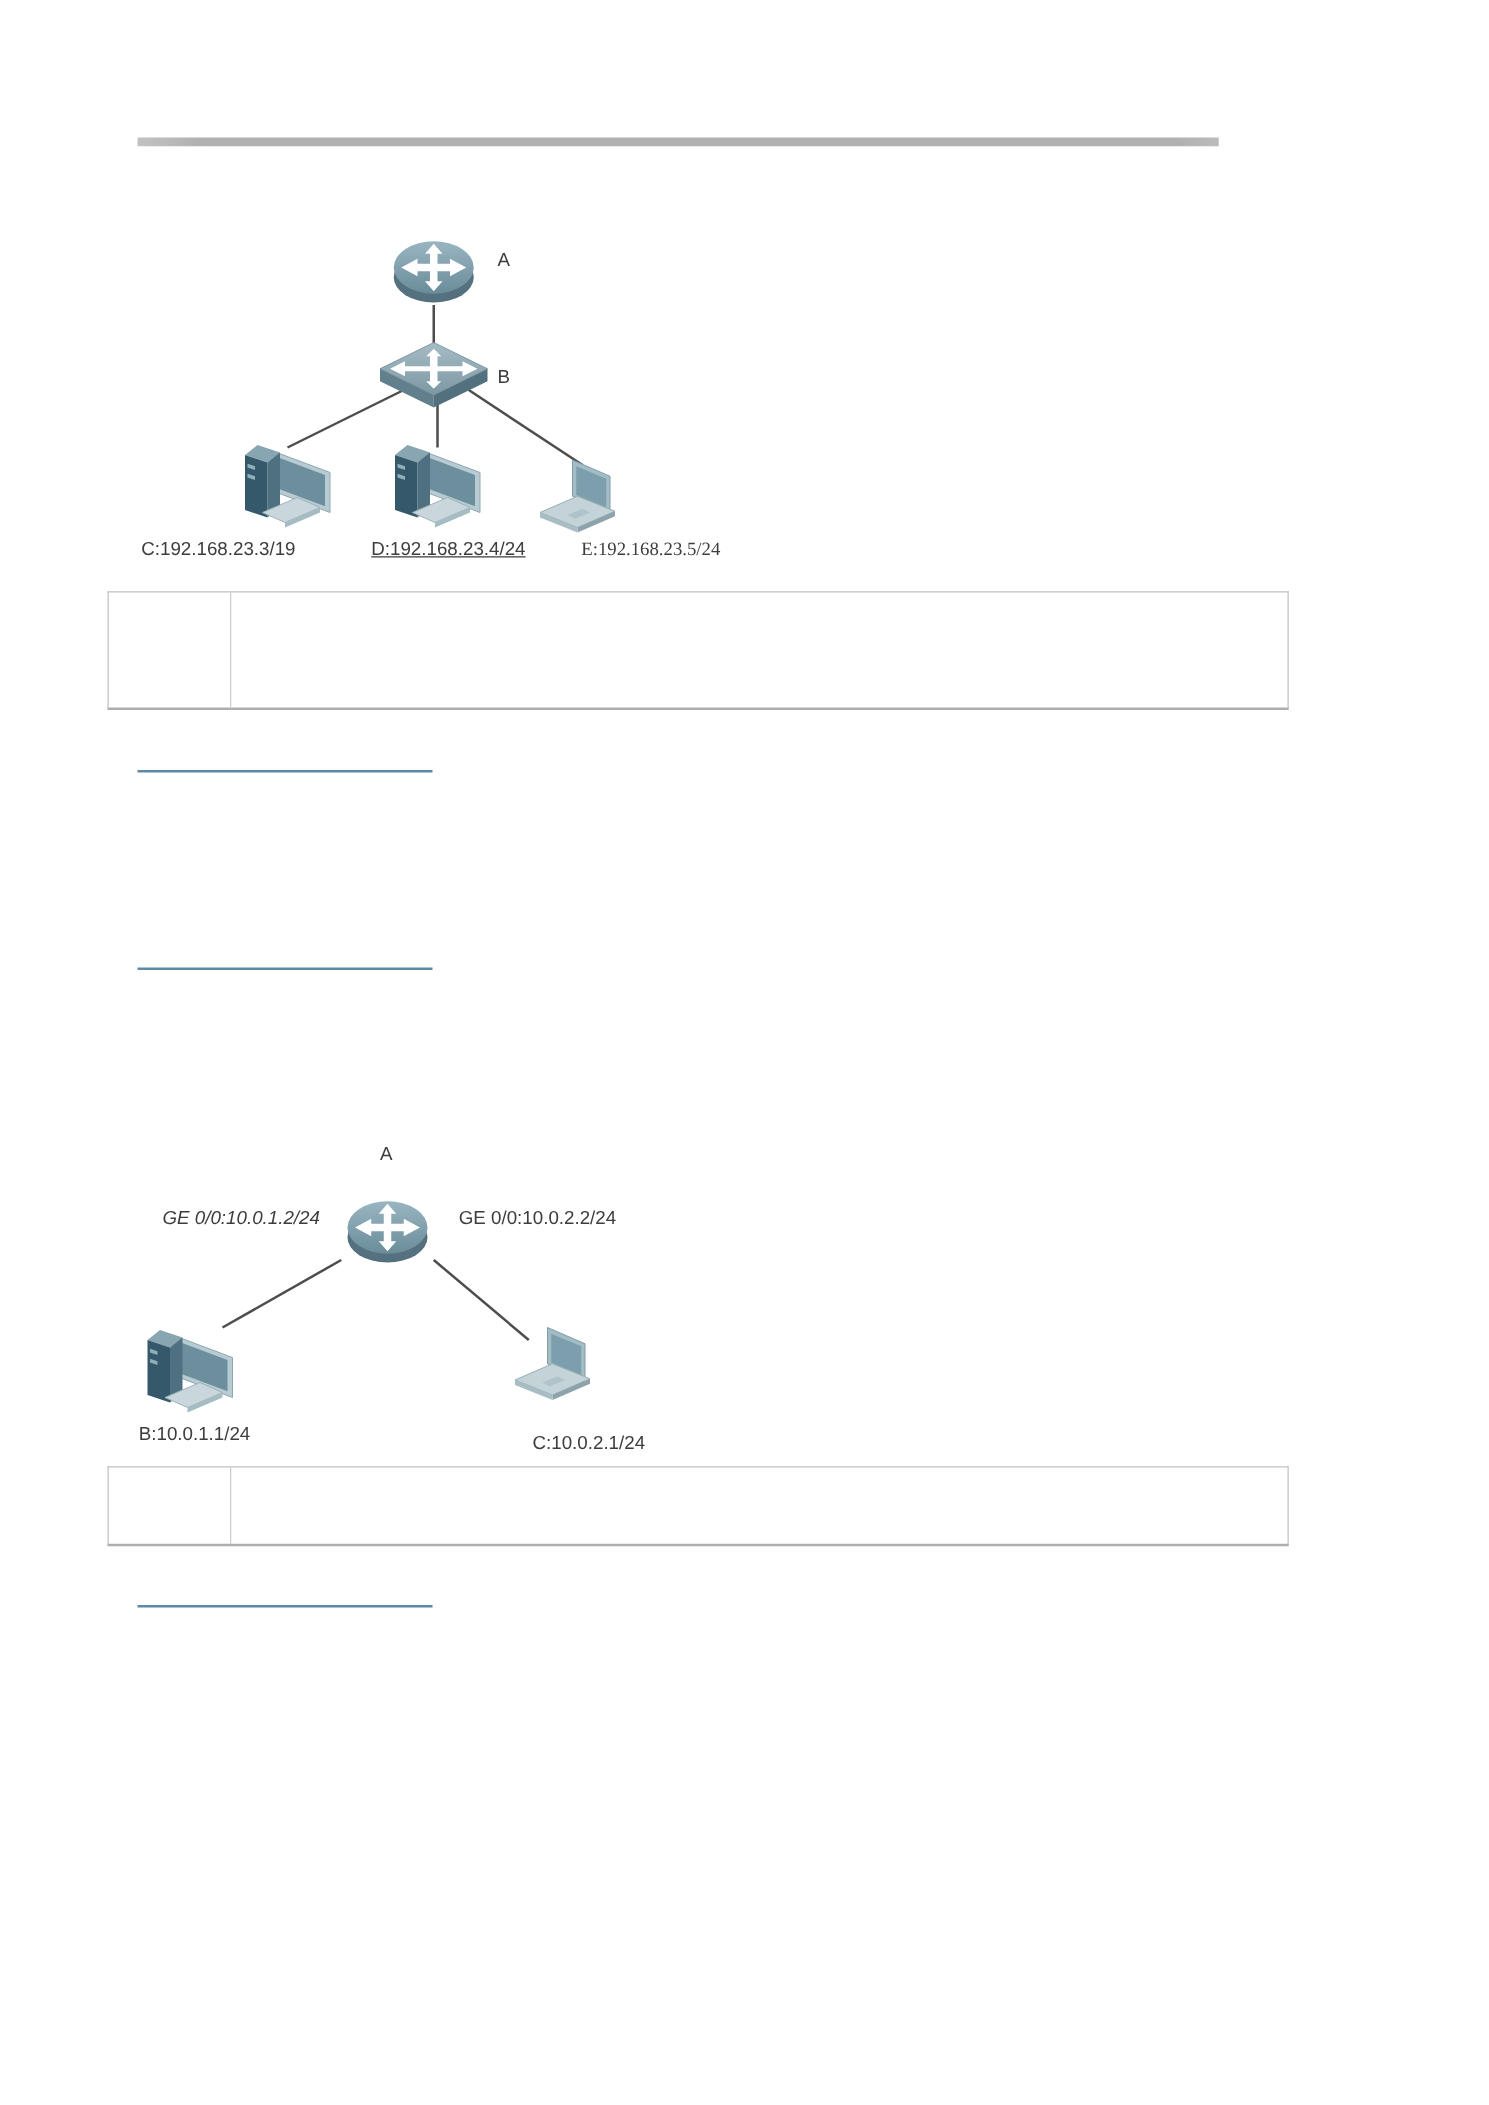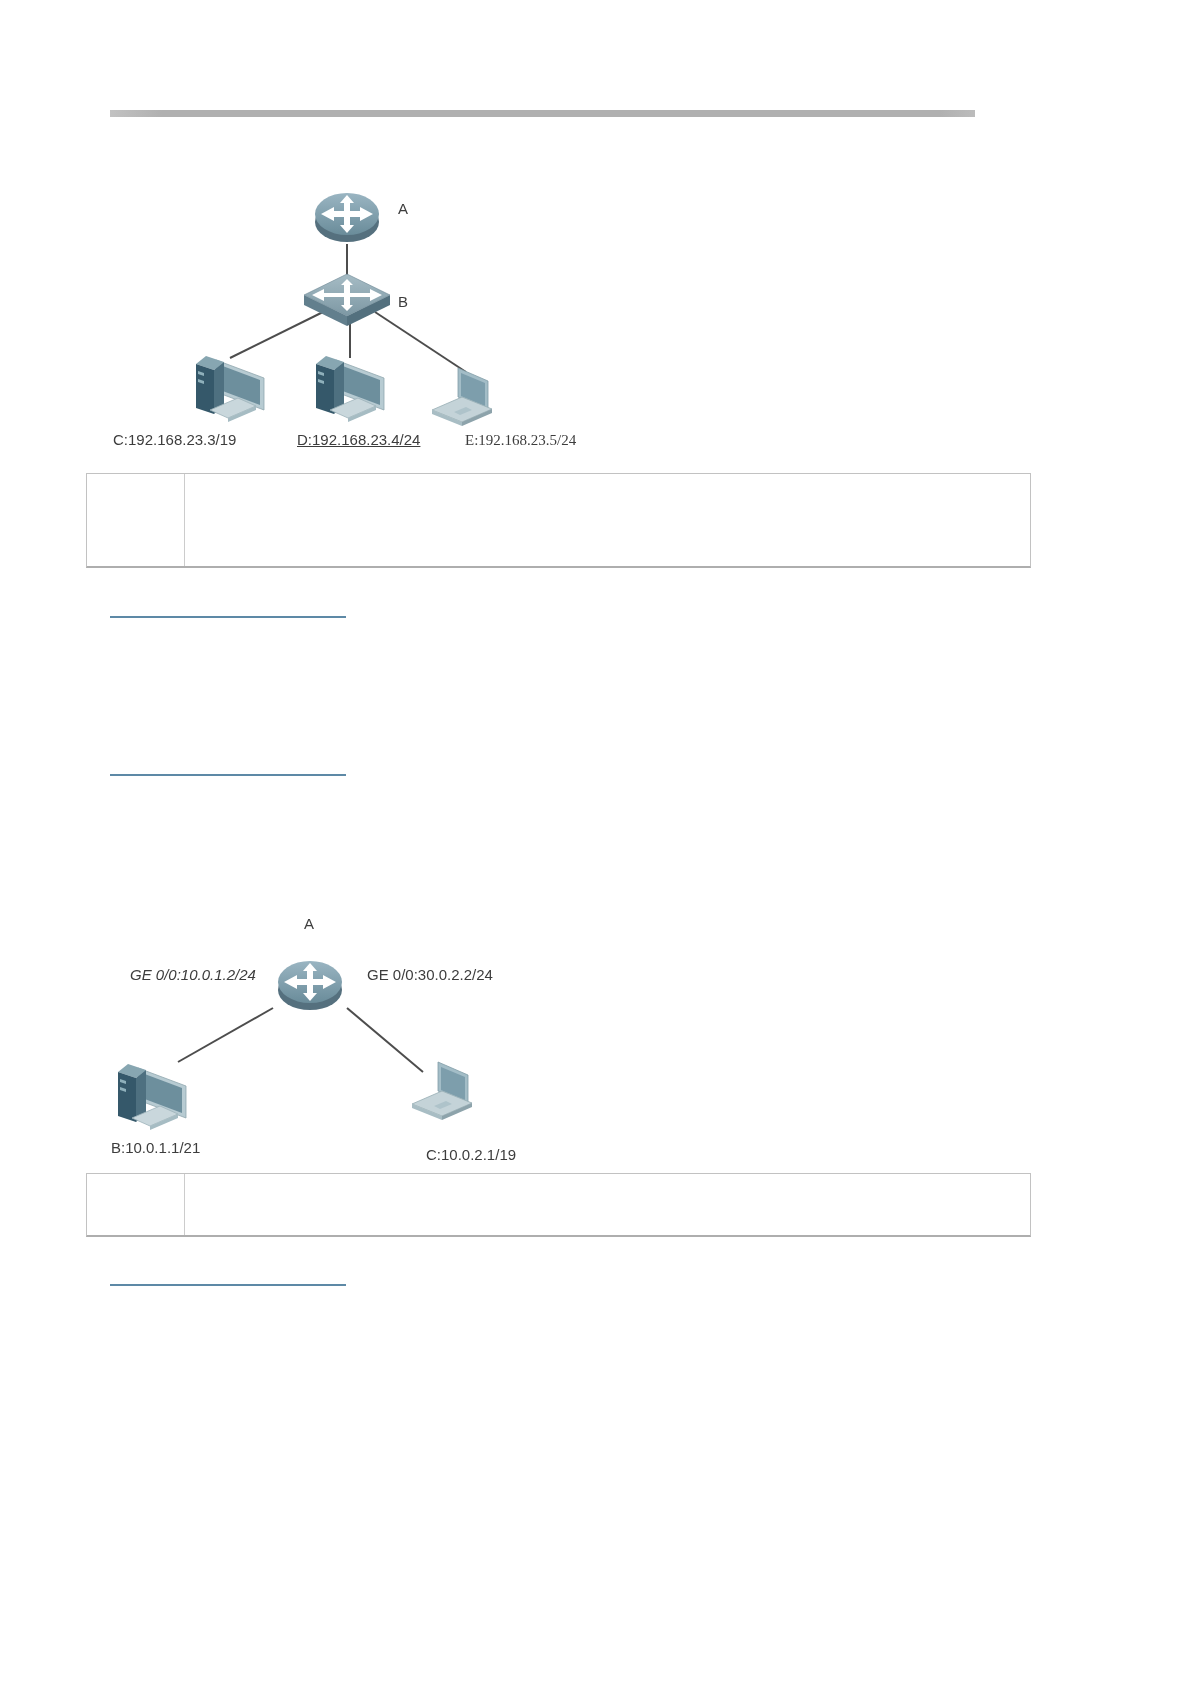--- a/index.html
+++ b/index.html
@@ -138,23 +138,23 @@
   <svg class="diagram-svg" style="left:90px; top:900px;" width="460" height="270" viewBox="0 0 460 270">
     <line x1="183" y1="108" x2="88" y2="162" stroke="#4d4d4d" stroke-width="2"></line>
     <line x1="257" y1="108" x2="333" y2="172" stroke="#4d4d4d" stroke-width="2"></line>
     <use href="#router-icon" x="188" y="58"></use>
     <use href="#desktop-icon" x="24" y="158"></use>
     <use href="#laptop-icon" x="322" y="162"></use>
   </svg>
 
   <div class="dlabel" style="left:304px; top:915px;">A</div>
   <div class="dlabel" style="left:130px; top:966px;font-style:italic;">GE 0/0:10.0.1.2/24</div>
-  <div class="dlabel" style="left:367px; top:966px;">GE 0/0:30.0.2.2/24</div>
-  <div class="dlabel" style="left:111px; top:1139px;">B:10.0.1.1/21</div>
-  <div class="dlabel" style="left:426px; top:1146px;">C:10.0.2.1/19</div>
+  <div class="dlabel" style="left:367px; top:966px;">GE 0/0:10.0.2.2/24</div>
+  <div class="dlabel" style="left:111px; top:1139px;">B:10.0.1.1/24</div>
+  <div class="dlabel" style="left:426px; top:1146px;">C:10.0.2.1/24</div>
 
   <div class="answer-box box-2">
     <div class="cell-left"></div>
     <div class="cell-right"></div>
   </div>
 
   <div class="link-underline lu-3"></div>
 
 </div>
 

